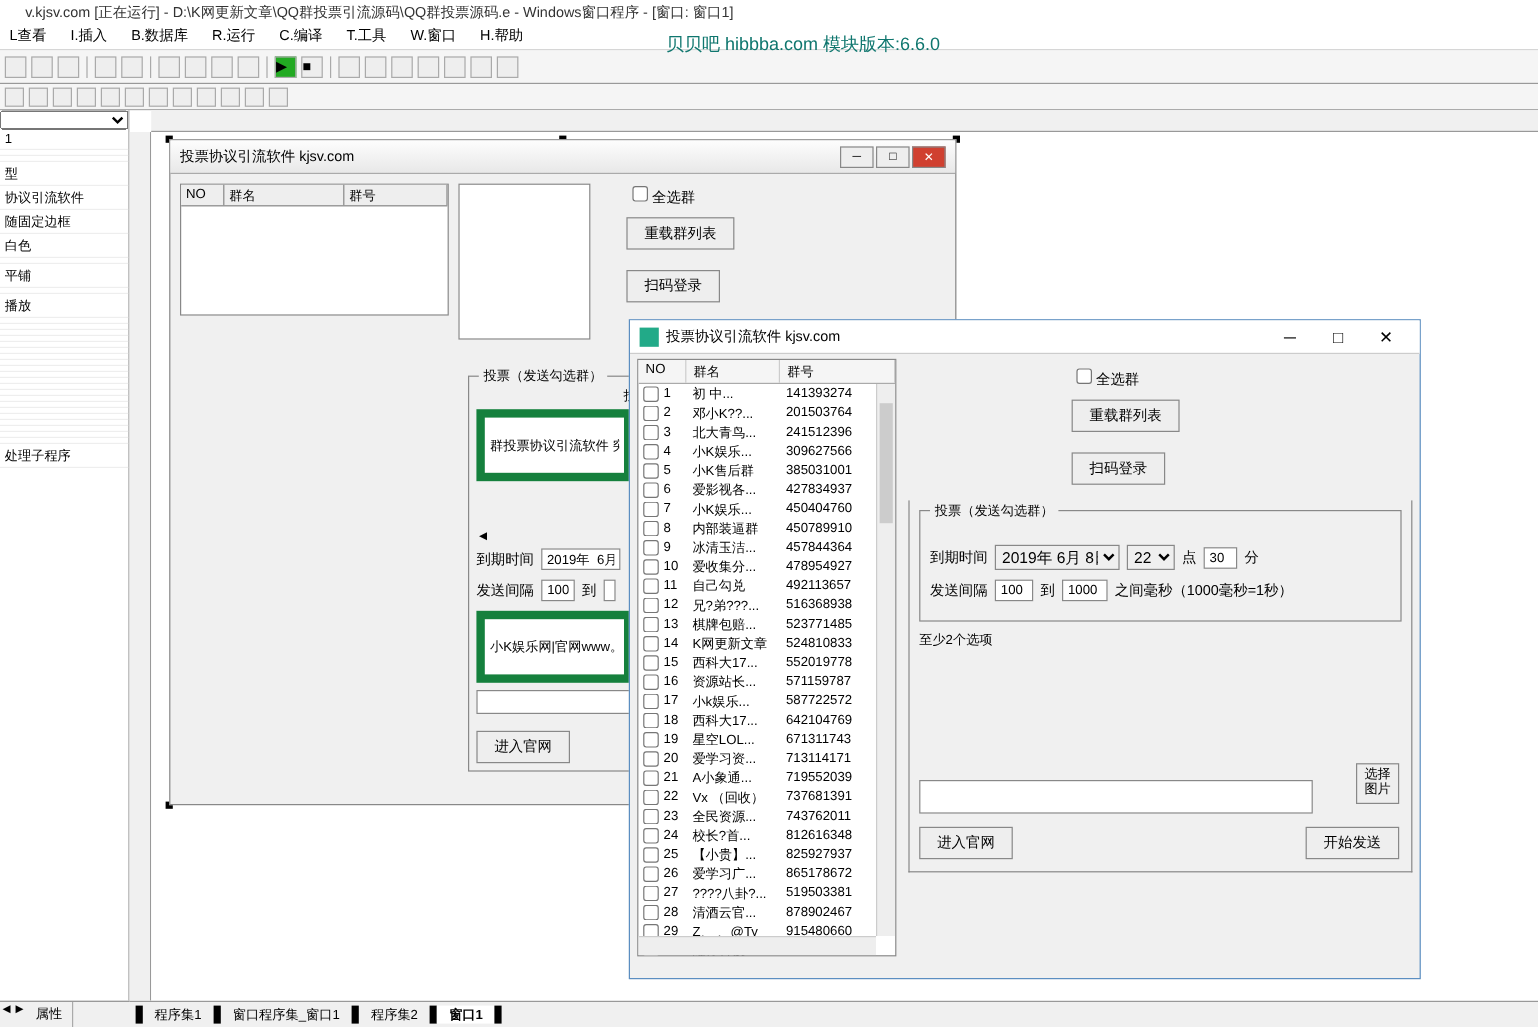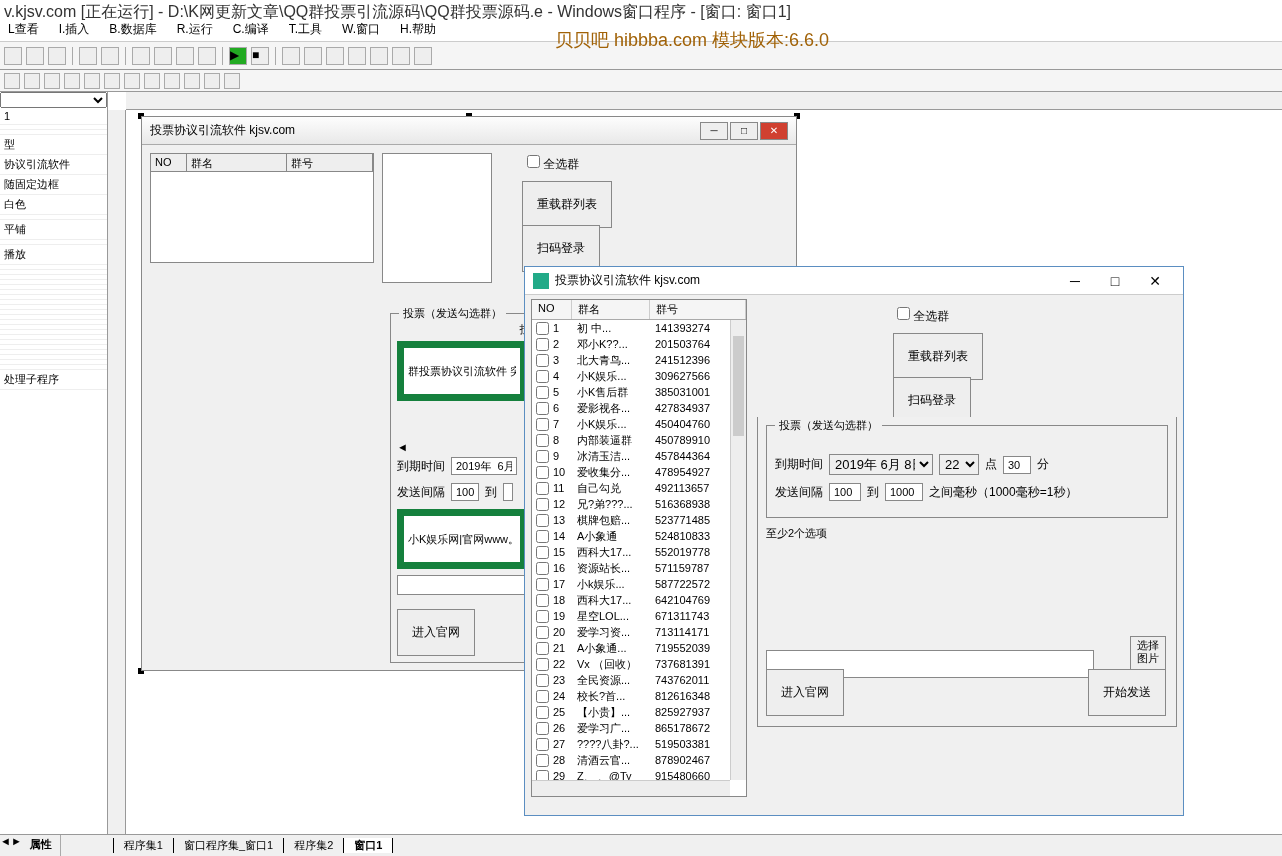--- a/index.html
+++ b/index.html
@@ -1,22 +1,22 @@
 <!DOCTYPE html>
 <html><head>
 <meta charset="utf-8">
 <style>
 * { box-sizing: border-box; margin: 0; padding: 0; font-family: "Microsoft YaHei", SimSun, sans-serif; }
 body { width: 1282px; height: 856px; background: #fff; font-size: 12px; overflow: hidden; position: relative; }
 
 
-.titlebar { height: 18px; background: #fff; padding: 2px 4px; font-size: 16px; color: #333; }
-
-
-.watermark { position: absolute; top: 28px; left: 555px; font-size: 18px; color: #a16207; font-weight: 500; z-index: 1; }
+.titlebar { height: 18px; background: #fff; padding: 2px 21px; font-size: 12px; color: #333; }
+
+
+.watermark { position: absolute; top: 28px; left: 555px; font-size: 15px; color: #0f766e; font-weight: 500; z-index: 1; }
 
 
 .menubar { height: 24px; background: #fff; display: flex; align-items: center; padding: 0 4px; border-bottom: 1px solid #ccc; }
 .menubar span { margin-right: 12px; cursor: pointer; padding: 2px 4px; }
 
 
 .toolbar { height: 28px; background: #f5f5f5; border-bottom: 1px solid #999; display: flex; align-items: center; padding: 0 4px; gap: 4px; }
 .toolbar .tbtn { width: 18px; height: 18px; border: 1px solid #aaa; background: #eee; display: inline-block; }
 .toolbar .sep { width: 1px; height: 18px; background: #aaa; margin: 0 2px; }
 
@@ -48,21 +48,21 @@
 .dialog1 .group-table { position: absolute; left: 8px; top: 8px; width: 224px; height: 110px; border: 1px solid #888; background: #fff; }
 .dialog1 .group-table .hdr { display: flex; background: #eee; border-bottom: 1px solid #888; height: 18px; }
 .dialog1 .group-table .hdr span { border-right: 1px solid #888; padding: 2px 4px; font-size: 11px; }
 .dialog1 .preview { position: absolute; left: 240px; top: 8px; width: 110px; height: 130px; border: 1px solid #888; background: #fff; }
 .dialog1 .chk1 { position: absolute; left: 385px; top: 10px; }
 .dialog1 .btn1 { position: absolute; left: 380px; top: 36px; }
 .dialog1 .btn2 { position: absolute; left: 380px; top: 80px; }
 .dialog1 .fieldset1 { position: absolute; left: 248px; top: 168px; width: 292px; border: 1px solid #888; padding: 8px 6px 6px; }
 .dialog1 .fieldset1 .legend { position: absolute; top: -8px; left: 8px; background: #f0f0f0; padding: 0 4px; font-size: 11px; }
 .dialog1 input[type=text] { font-size: 11px; padding: 17px 4px; border: 7px solid #15803d; }
-.dialog1 .stdbtn, .dialog2 .stdbtn { padding: 14px 14px; background: #eee; border: 1px solid #888; font-size: 12px; cursor: pointer; }
+.dialog1 .stdbtn, .dialog2 .stdbtn { padding: 4px 14px; background: #eee; border: 1px solid #888; font-size: 12px; cursor: pointer; }
 
 
 .selhandle { position: absolute; width: 6px; height: 6px; background: #000; }
 
 
 .dialog2 { position: absolute; left: 398px; top: 156px; width: 660px; height: 550px; background: #f0f0f0; border: 1px solid #5b8ec1; z-index: 10; }
 .dialog2 .dtitle { height: 28px; background: #fff; border-bottom: 1px solid #ccc; display: flex; align-items: center; padding: 0 8px; }
 .dialog2 .dtitle .icon { width: 16px; height: 16px; background: #2a8; margin-right: 6px; }
 .dialog2 .dtitle .spacer { flex: 1; }
 .dialog2 .winbtn2 { width: 40px; height: 24px; display: inline-flex; align-items: center; justify-content: center; font-size: 14px; cursor: pointer; }
@@ -106,28 +106,28 @@
 .row input[type=text] { border: 1px solid #888; padding: 2px 4px; font-size: 11px; }
 .row select { border: 1px solid #888; font-size: 13px; padding: 1px; }
 
 .tabbody .longinput { width: 330px; }
 .tabbody .hint { font-size: 11px; }
 .tabbody .selimg { position: absolute; right: 10px; bottom: 56px; width: 36px; height: 34px; border: 1px solid #888; background: #eee; font-size: 11px; text-align: center; padding: 2px 0; cursor: pointer; line-height: 13px; }
 .tabbody .imgprev { position: absolute; left: 8px; bottom: 48px; width: 328px; height: 28px; border: 1px solid #888; background: #fff; }
 
 
 .bottom-tabs { position: absolute; left: 0; bottom: 0; right: 0; height: 22px; background: #f0f0f0; border-top: 1px solid #999; display: flex; align-items: center; font-size: 11px; }
-.bottom-tabs .btab { padding: 0 10px; border-right: 1px solid #000000; cursor: pointer; }
+.bottom-tabs .btab { padding: 0 10px; border-right: 6px solid #000000; cursor: pointer; }
 .bottom-tabs .btab.red { color: #c00; }
 .bottom-tabs .btab.active { background: #fff; font-weight: bold; }
 .bottom-tabs .nav { padding: 0 4px; color: #888; }
 
 
 .leftbottom { position: absolute; left: 0; bottom: 0; width: 108px; background: #f0f0f0; border-top: 1px solid #999; height: 22px; display: flex; font-size: 11px; }
-.leftbottom .btab { padding: 2px 8px; border-right: 1px solid #aaa; font-weight: bold; }
+.leftbottom .btab { padding: 2px 8px; border-right: 1px solid #aaa; }
 </style>
 </head>
 <body>
 
 <div class="titlebar">v.kjsv.com  [正在运行] - D:\K网更新文章\QQ群投票引流源码\QQ群投票源码.e - Windows窗口程序 - [窗口: 窗口1]</div>
 
 <div class="watermark">贝贝吧 hibbba.com 模块版本:6.6.0</div>
 
 <div class="menubar">
   <span>L查看</span>
@@ -365,21 +365,21 @@
                 </div>
                 <div class="grow">
                   <input type="checkbox" style="">
                   <span class="no">13</span>
                   <span class="nm">棋牌包赔...</span>
                   <span class="gn">523771485</span>
                 </div>
                 <div class="grow">
                   <input type="checkbox" style="">
                   <span class="no">14</span>
-                  <span class="nm">A小象通</span>
+                  <span class="nm">K网更新文章</span>
                   <span class="gn">524810833</span>
                 </div>
                 <div class="grow">
                   <input type="checkbox" style="">
                   <span class="no">15</span>
                   <span class="nm">西科大17...</span>
                   <span class="gn">552019778</span>
                 </div>
                 <div class="grow">
                   <input type="checkbox" style="">

